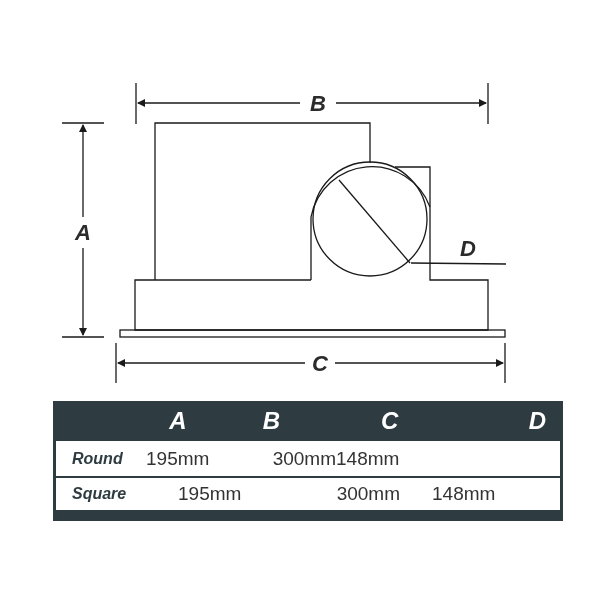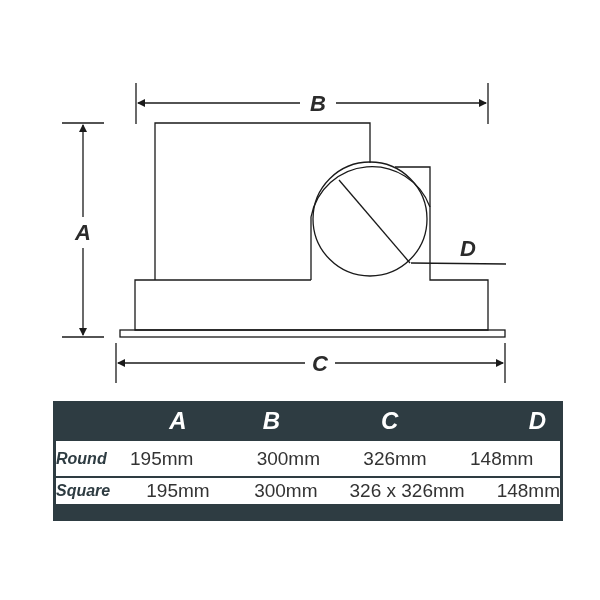--- a/index.html
+++ b/index.html
@@ -3,22 +3,22 @@
 <meta charset="utf-8">
 <style>
   html,body{margin:0;padding:0;background:#fff;}
   body{width:600px;height:600px;position:relative;overflow:hidden;font-family:"Liberation Sans",sans-serif;}
   #diagram{position:absolute;left:0;top:0;width:600px;height:400px;}
   .dimlabel{font-family:"Liberation Sans",sans-serif;font-weight:bold;font-style:italic;font-size:22px;fill:#2b2b2b;}
   #spec-table{position:absolute;left:53px;top:401px;width:510px;height:120px;background:#2e3c42;box-sizing:border-box;padding:0 3px 3px 3px;}
   .thead{height:40px;display:flex;align-items:center;}
   .th{color:#fff;font-weight:bold;font-style:italic;font-size:24px;text-align:center;}
   .row{background:#fff;height:35px;display:flex;align-items:center;margin-top:0;}
-  .row + .row{margin-top:2px;height:26px;gap:32px;}
-  .rowlabel{width:70px;padding-left:0;font-weight:bold;font-style:italic;font-size:16px;color:#2e3c42;}
+  .row + .row{margin-top:2px;height:32px;gap:32px;}
+  .rowlabel{width:70px;padding-left:16px;font-weight:bold;font-style:italic;font-size:16px;color:#2e3c42;}
   .cell{font-size:19px;color:#333;white-space:nowrap;}
   .c-a{width:100px;text-align:left;padding-left:4px;}
   .c-b{width:90px;text-align:right;}
   .c-c{width:150px;text-align:center;}
   .c-d{width:84px;text-align:left;}
   .h-lbl{width:74px;}
   .h-a{width:100px;}
   .h-b{width:90px;}
   .h-c{width:150px;}
   .h-d{width:84px;text-align:right;padding-right:14px;}
@@ -72,23 +72,21 @@
     <div class="th h-lbl"></div>
     <div class="th h-a">A</div>
     <div class="th h-b">B</div>
     <div class="th h-c">C</div>
     <div class="th h-d">D</div>
   </div>
   <div class="row">
     <div class="rowlabel">Round</div>
     <div class="cell c-a">195mm</div>
     <div class="cell c-b">300mm</div>
-    <div class="cell c-c">326mm</div>
     <div class="cell c-d">148mm</div>
   </div>
   <div class="row">
     <div class="rowlabel">Square</div>
     <div class="cell c-a">195mm</div>
     <div class="cell c-b">300mm</div>
-    <div class="cell c-c">326 x 326mm</div>
     <div class="cell c-d">148mm</div>
   </div>
 </div>
 
 </body></html>

